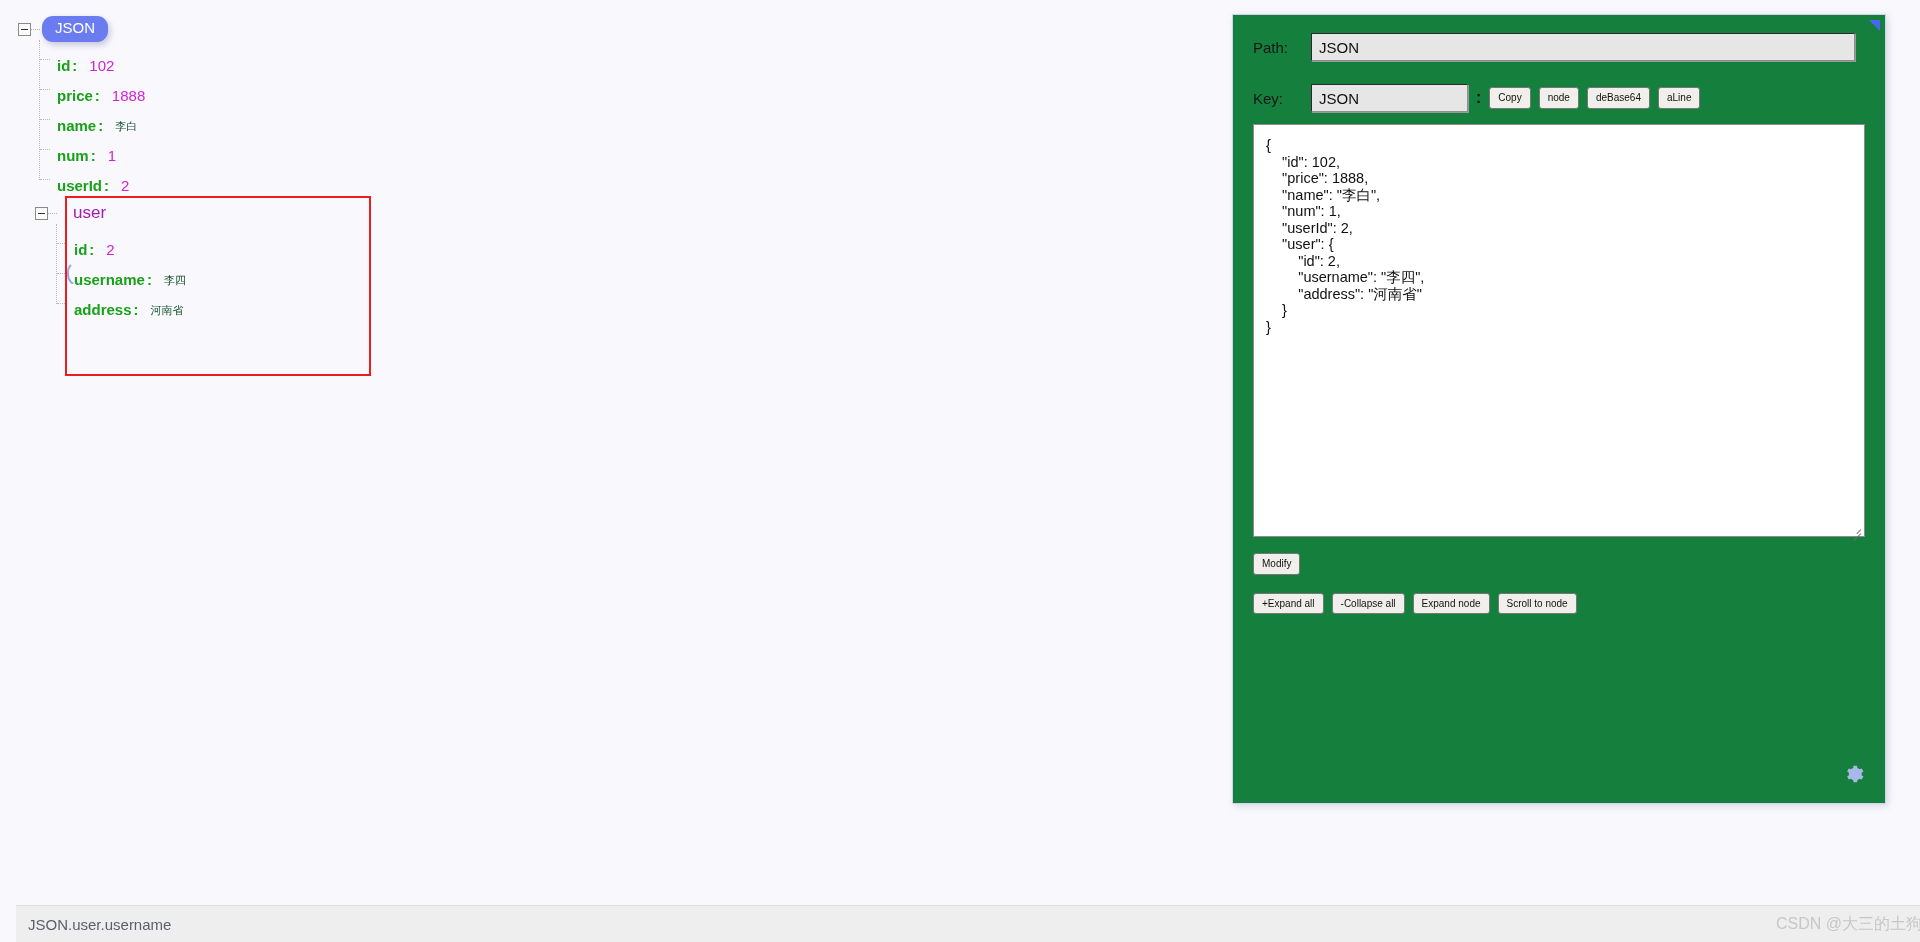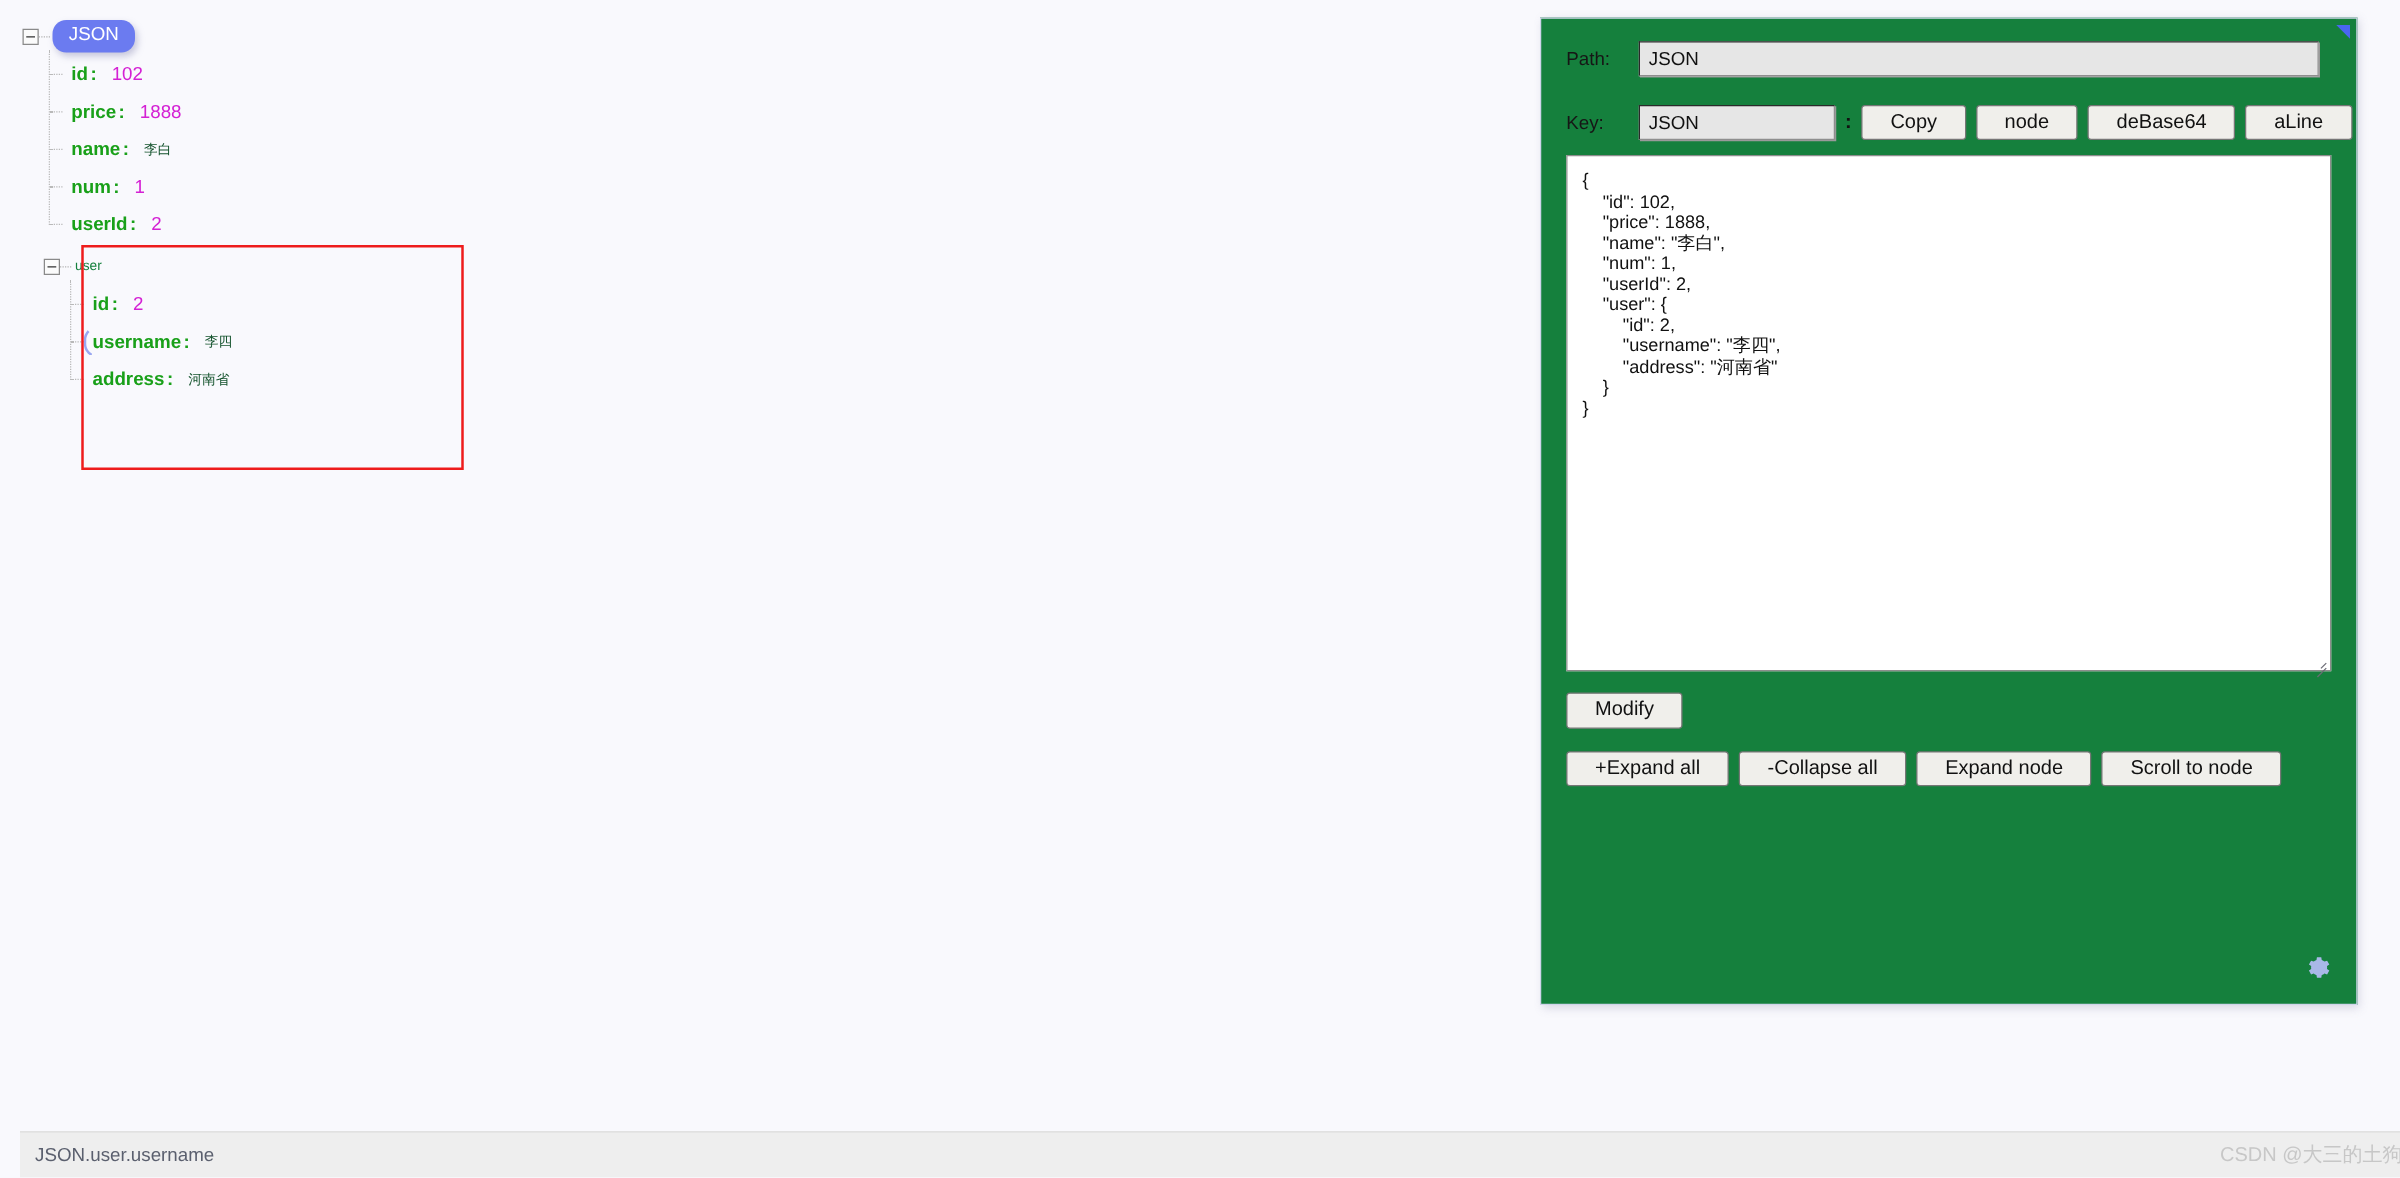--- a/index.html
+++ b/index.html
@@ -85,21 +85,21 @@
   .children::before {
     content: "";
     position: absolute;
     left: 0px;
     top: -4px;
     bottom: 14px;
     border-left: 1px dotted #b9b9b9;
   }
   .leaf-row {
     display: flex;
-    align-items: center;
+    align-items: flex-end;
     height: 30px;
     position: relative;
     padding-left: 18px;
     white-space: nowrap;
   }
   .leaf-row::before { 
     content: "";
     position: absolute;
     left: 1px;
     top: 50%;
@@ -121,23 +121,23 @@
   }
   .v-num {
     color: #d421d4;
     font-size: 15px;
   }
   .v-str {
     color: #14532d;
     font-size: 11px;
   }
   .obj-label {
-    color: #15803d;
-    font-size: 11px;
-    margin-left: 3px;
+    color: #a21caf;
+    font-size: 17px;
+    margin-left: 16px;
   }
 
   
   .sel-arc {
     position: absolute;
     left: 11px;
     top: 3px;
     width: 11px;
     height: 25px;
     border: 2px solid #9aa7f0;
@@ -218,23 +218,23 @@
     font-size: 16px;
     font-weight: bold;
     margin: 0 8px;
     color: #111;
   }
   .btn {
     background: #f0efeb;
     border: 1px solid #767676;
     border-radius: 3px;
     font-family: "Liberation Sans", sans-serif;
-    font-size: 16px;
+    font-size: 10px;
     color: #111;
-    padding: 4px 22px;
+    padding: 4px 8px;
     margin-right: 8px;
     cursor: pointer;
     line-height: 1.15;
   }
   .btn:last-child { margin-right: 0; }
 
   .ta-wrap {
     margin: 12px 20px 0 20px;
     position: relative;
   }

